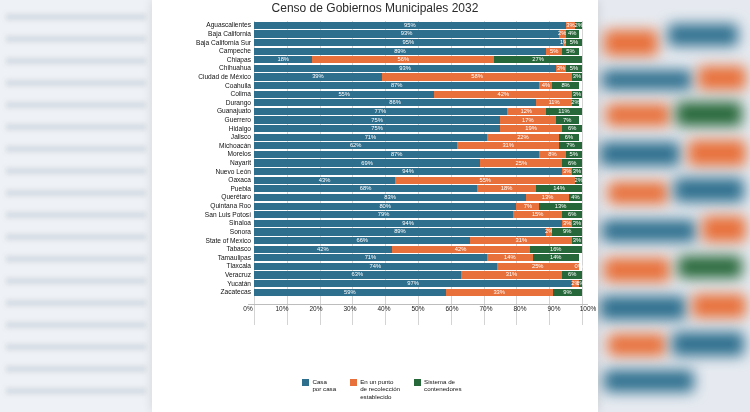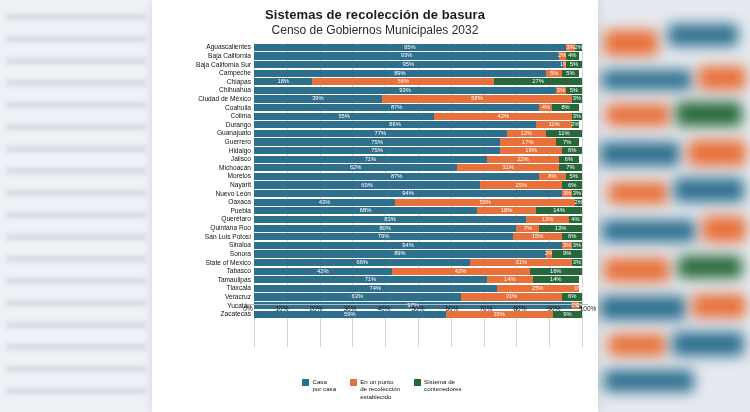--- a/index.html
+++ b/index.html
@@ -200,21 +200,20 @@
     <div class="right-blob" style="left:80px; top:256px; width:64px; height:22px; background:#27683a;"></div>
     <div class="right-blob" style="left:2px;  top:296px; width:86px; height:24px; background:#2e6f8e;"></div>
     <div class="right-blob" style="left:94px; top:294px; width:54px; height:24px; background:#e8703a;"></div>
     <div class="right-blob" style="left:10px; top:334px; width:58px; height:22px; background:#e8703a;"></div>
     <div class="right-blob" style="left:74px; top:332px; width:72px; height:24px; background:#2e6f8e;"></div>
     <div class="right-blob" style="left:6px;  top:370px; width:90px; height:22px; background:#2e6f8e;"></div>
   </div>
 </div>
 
 <div class="card">
-  <div class="title">Sistemas de recolección de basura</div>
   <div class="subtitle">Censo de Gobiernos Municipales 2032</div>
 
   <div class="plot">
     <div class="grid" id="grid">
         <div class="gridline" style="left: 0%;"></div>
         <div class="gridline" style="left: 10%;"></div>
         <div class="gridline" style="left: 20%;"></div>
         <div class="gridline" style="left: 30%;"></div>
         <div class="gridline" style="left: 40%;"></div>
         <div class="gridline" style="left: 50%;"></div>

